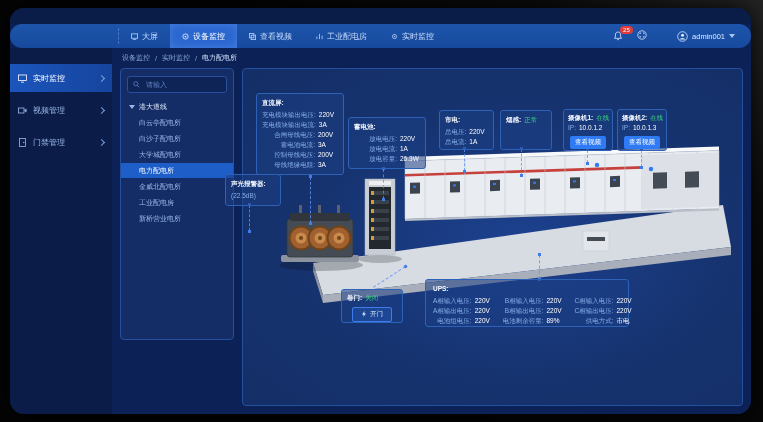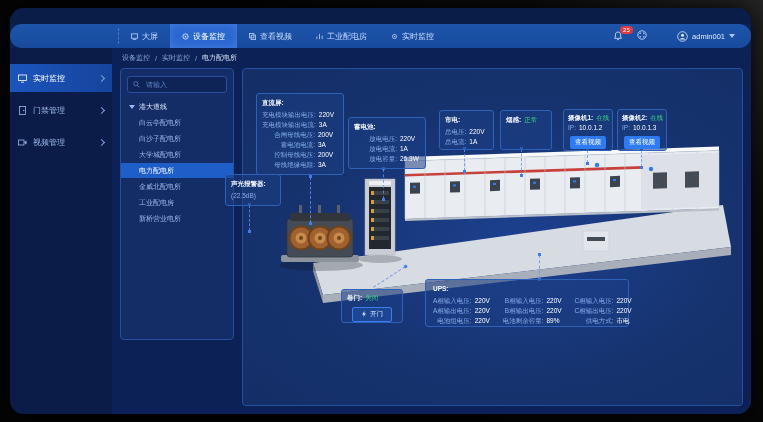--- a/index.html
+++ b/index.html
@@ -141,32 +141,32 @@
       <div class="side-item active">
         <svg width="9" height="9" viewBox="0 0 9 9">
               <rect x="0.5" y="1" width="8" height="5.5" fill="none" stroke="currentColor" stroke-width="0.8"></rect>
               <line x1="3" y1="8.2" x2="6" y2="8.2" stroke="currentColor" stroke-width="0.8"></line>
             </svg>
         <span>实时监控</span>
         <span class="chev"></span>
       </div>
       <div class="side-item">
         <svg width="9" height="9" viewBox="0 0 9 9">
-              <rect x="1.5" y="0.5" width="6" height="8" fill="none" stroke="currentColor" stroke-width="0.8"></rect>
-              <circle cx="5.8" cy="4.5" r="0.7" fill="currentColor"></circle>
-            </svg>
-        <span>门禁管理</span>
+              <rect x="0.5" y="2" width="5.5" height="5" fill="none" stroke="currentColor" stroke-width="0.8"></rect>
+              <path d="M6.5 4 L8.5 2.5 L8.5 6.5 L6.5 5 Z" fill="currentColor"></path>
+            </svg>
+        <span>视频管理</span>
         <span class="chev"></span>
       </div>
       <div class="side-item">
         <svg width="9" height="9" viewBox="0 0 9 9">
-              <rect x="0.5" y="2" width="5.5" height="5" fill="none" stroke="currentColor" stroke-width="0.8"></rect>
-              <path d="M6.5 4 L8.5 2.5 L8.5 6.5 L6.5 5 Z" fill="currentColor"></path>
-            </svg>
-        <span>视频管理</span>
+              <rect x="1.5" y="0.5" width="6" height="8" fill="none" stroke="currentColor" stroke-width="0.8"></rect>
+              <circle cx="5.8" cy="4.5" r="0.7" fill="currentColor"></circle>
+            </svg>
+        <span>门禁管理</span>
         <span class="chev"></span>
       </div>
     </div>
 
     <div class="main">
       <div class="breadcrumb">
         <span>设备监控</span>
         <span>/</span>
         <span>实时监控</span>
         <span>/</span>

